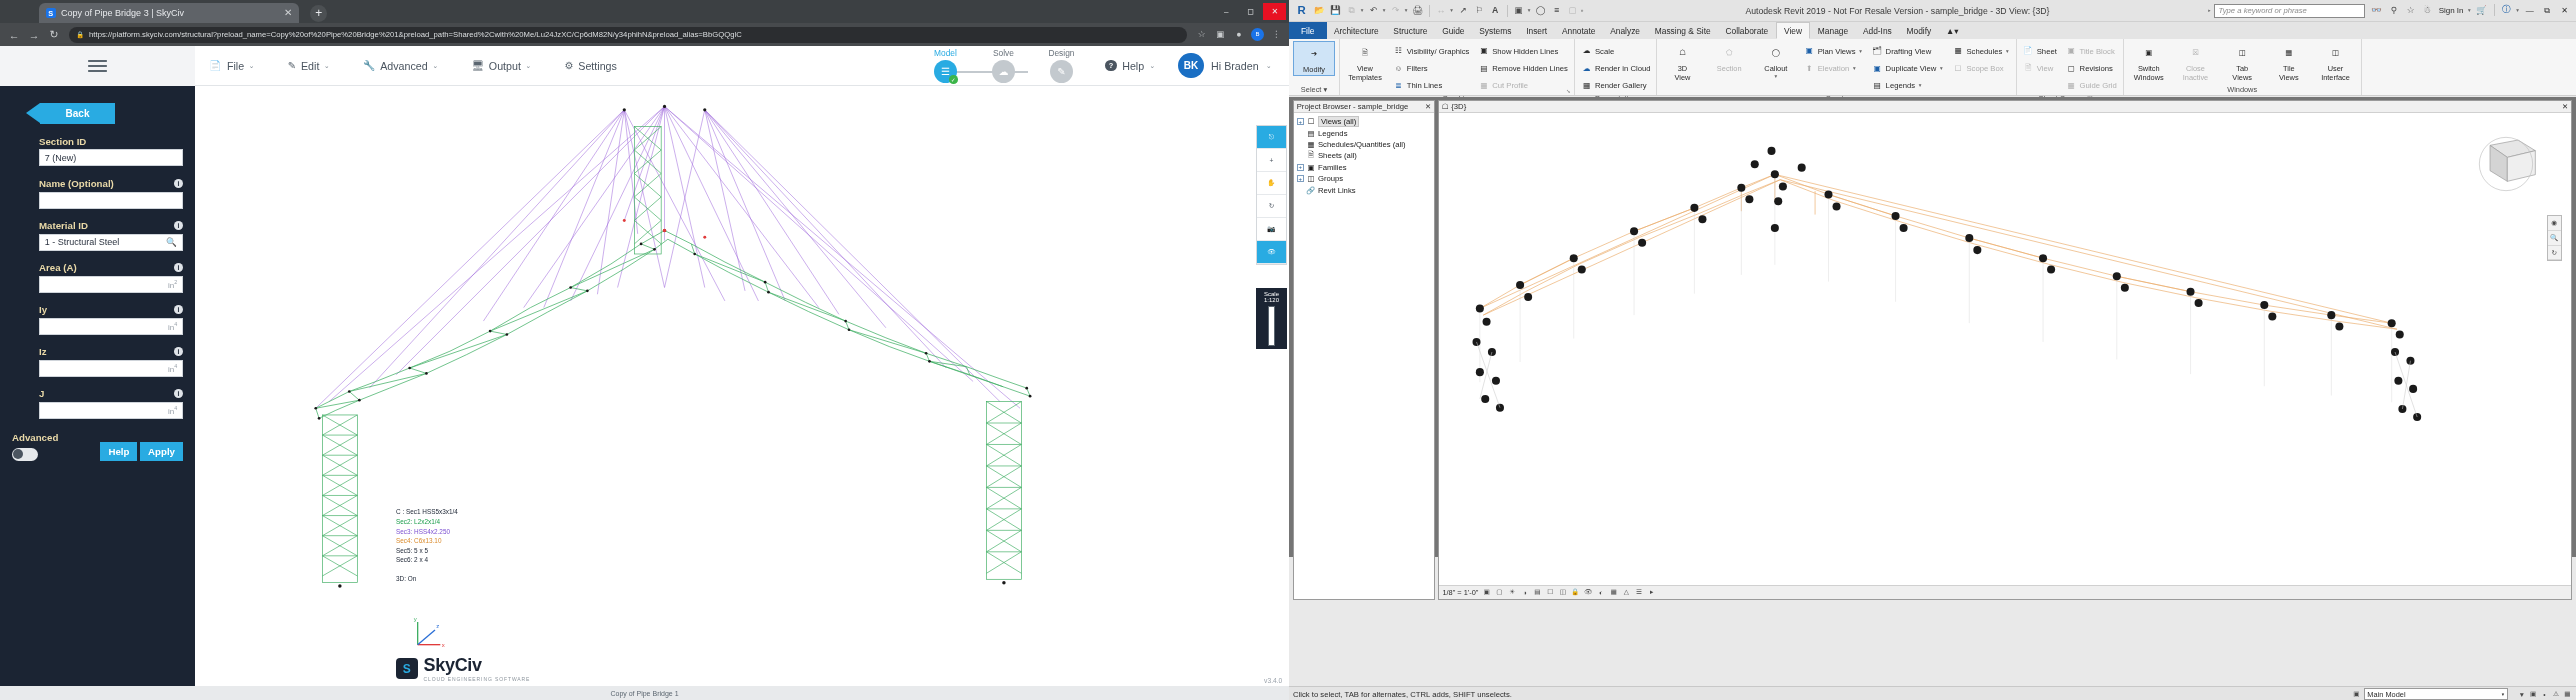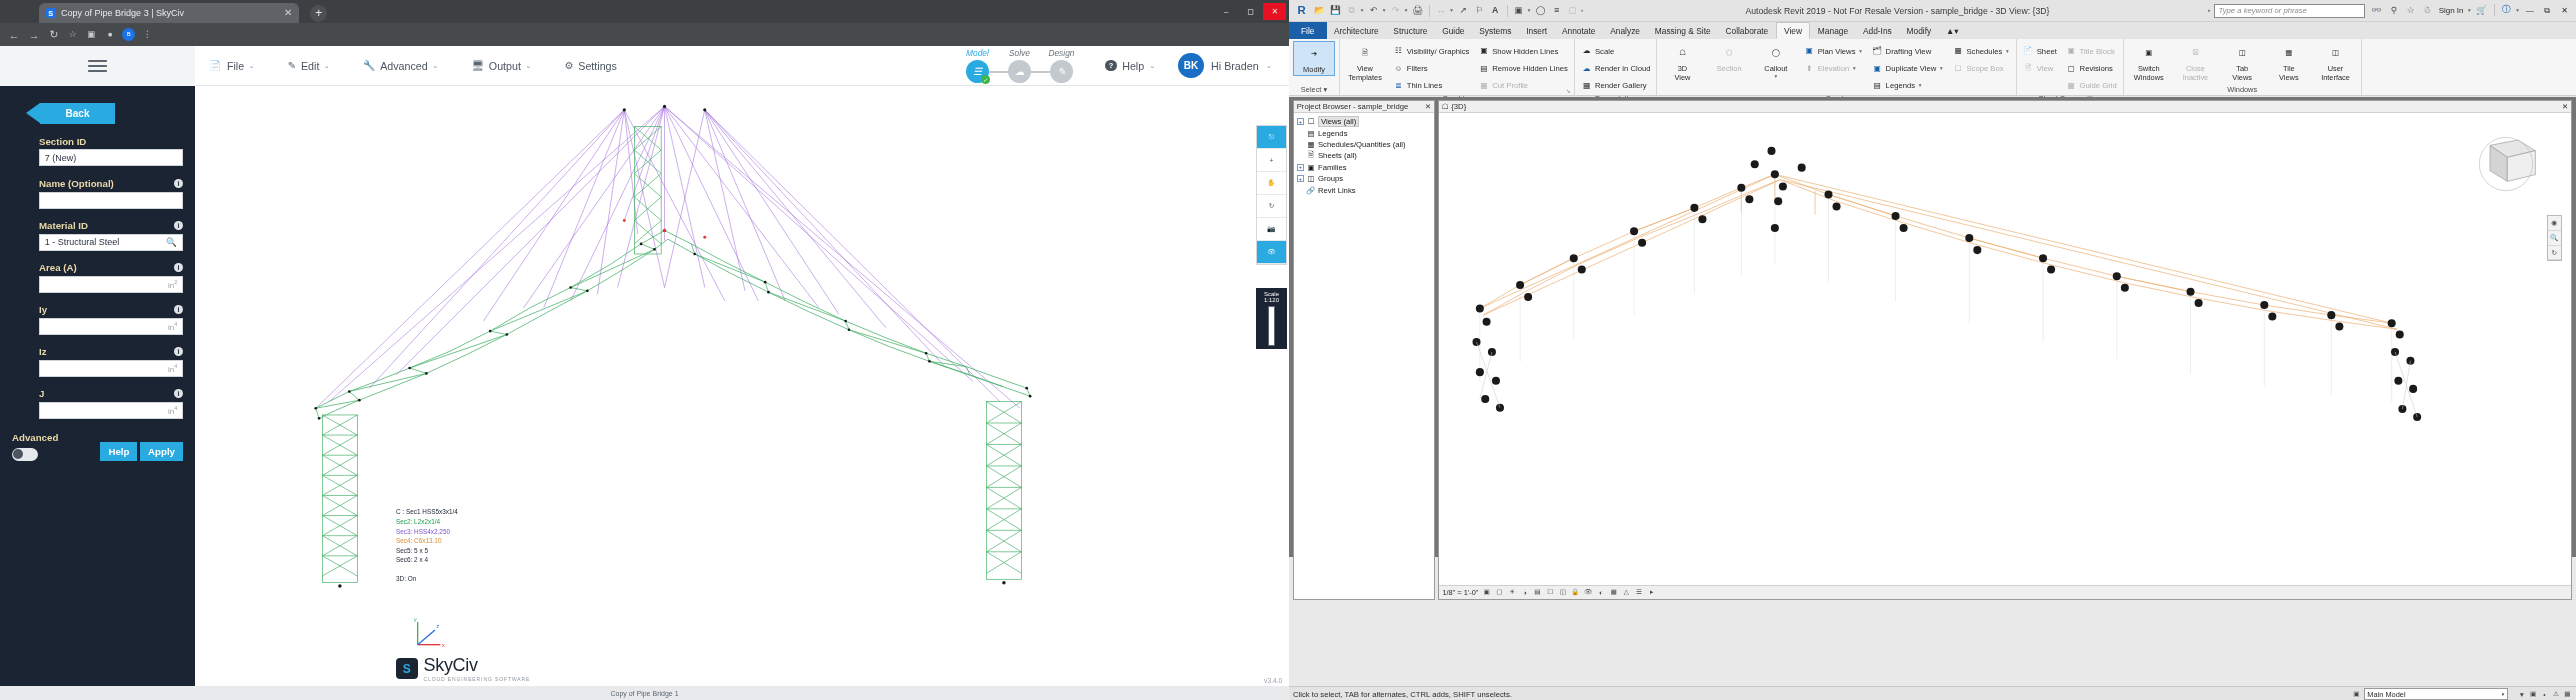--- a/index.html
+++ b/index.html
@@ -60,21 +60,21 @@
 
   .sc-topbar { position:absolute; left:195px; top:0; width:1094px; height:40px; background:#fff;
      border-bottom:0.7px solid #e2e5e8; display:flex; align-items:center; }
   .sc-menu { display:flex; align-items:center; gap:0; padding-left:14.8px; }
   .sc-menu-item { display:flex; align-items:center; gap:4.7px; padding:0 17.4px 0 0; margin-right:16px;
      color:#4b5560; font-size:10.7px; }
   .sc-menu-item .gl { font-size:10px; color:#5b6670; }
   .caret { font-size:6.7px; color:#7b858e; }
 
   .sc-top-right { margin-left:auto; display:flex; align-items:center; gap:23px; padding-right:17.4px; }
-  .stage-group { display:flex; align-items:flex-end; gap:0; position:relative;font-style:italic; }
+  .stage-group { display:flex; align-items:flex-end; gap:16px; position:relative; }
   .stage { display:flex; flex-direction:column; align-items:center; width:42px; position:relative; }
   .stage-label { font-size:8.4px; color:#6a737c; margin-bottom:2.7px; }
   .stage.active .stage-label { color:#29abe2; }
   .stage-dot { width:23px; height:23px; border-radius:50%; background:#c3c9ce; color:#fff;
      display:flex; align-items:center; justify-content:center; font-size:10px; position:relative; z-index:2; }
   .stage.active .stage-dot { background:#29abe2; }
   .stage-line { position:absolute; left:21px; bottom:10.7px; width:83px; height:2px; background:#c3c9ce; z-index:1; }
   .badge-ok { position:absolute; right:-0.7px; bottom:-0.7px; width:8.7px; height:8.7px; border-radius:50%;
      background:#3cb54a; color:#fff; font-size:5.4px; display:flex; align-items:center; justify-content:center; }
   .help-link { display:flex; align-items:center; gap:5.4px; color:#4b5560; font-size:10.7px; }
@@ -105,21 +105,21 @@
   .toggle { width:25.5px; height:12.7px; border-radius:6.7px; background:#e6e9ec; position:relative; }
   .toggle:after { content:""; position:absolute; left:1.3px; top:1.3px; width:10px; height:10px; border-radius:50%; background:#4b5560; }
   .btn-row { display:flex; gap:2.7px; }
   .sc-btn { background:#29abe2; color:#fff; font-size:9.7px; font-weight:bold; padding:4px 8px; }
 
   
   .sc-canvas { position:absolute; left:195px; top:40px; width:1094px; height:615px; background:#fff; overflow:hidden; }
   .sc-logo { position:absolute; left:201px; bottom:19px; display:flex; align-items:center; gap:6px; }
   .sc-logo-mark { width:21.5px; height:21.5px; border-radius:4px; background:#1b2433; color:#29abe2;
      font-size:12px; font-weight:bold; display:flex; align-items:center; justify-content:center; }
-  .sc-logo-txt { color:#1b2433; font-size:18px; font-weight:normal; letter-spacing:-0.3px; }
+  .sc-logo-txt { color:#1b2433; font-size:18px; font-weight:bold; letter-spacing:-0.3px; }
   .sc-logo-sub { color:#8d959d; font-size:5px; letter-spacing:0.9px; }
   .legend { position:absolute; left:201px; bottom:117px; font-size:6.4px; line-height:1.5; font-family:"Liberation Sans", sans-serif; }
   .legend div { white-space:nowrap; }
   .axes { position:absolute; left:213px; bottom:47px; width:54px; height:40px; }
   .sc-footer { position:absolute; left:0; bottom:0; width:1289px; height:14.8px; background:#e8eaec;
      display:flex; align-items:center; font-size:7px; color:#5b6670; }
   .sc-footer .center { margin:0 auto; }
   .sc-ver { position:absolute; right:6.7px; bottom:17.4px; font-size:6.7px; color:#9aa2ab; }
 
   
@@ -227,20 +227,24 @@
         <div class="win-btn">–</div>
         <div class="win-btn">◻</div>
         <div class="win-btn red">✕</div>
       </div>
     </div>
 
     <div class="chrome-toolbar">
       <div class="nav-ico">←</div>
       <div class="nav-ico">→</div>
       <div class="nav-ico">↻</div>
+      <div class="omnibox">
+        <span class="lock">🔒</span>
+        <span class="url">https://platform.skyciv.com/structural?preload_name=Copy%20of%20Pipe%20Bridge%201&amp;preload_path=Shared%2Cwith%20Me/Lu24JzXC/Cp6dM82N/y34phihN&amp;preload_alias=BbGQQglC</span>
+      </div>
       <div class="tb-right">
         <div class="tb-ico">☆</div>
         <div class="tb-ico">▣</div>
         <div class="tb-ico">●</div>
         <div class="tb-ico">
             <span class="avatar-sm">B</span>
           </div>
         <div class="tb-ico">⋮</div>
       </div>
     </div>

